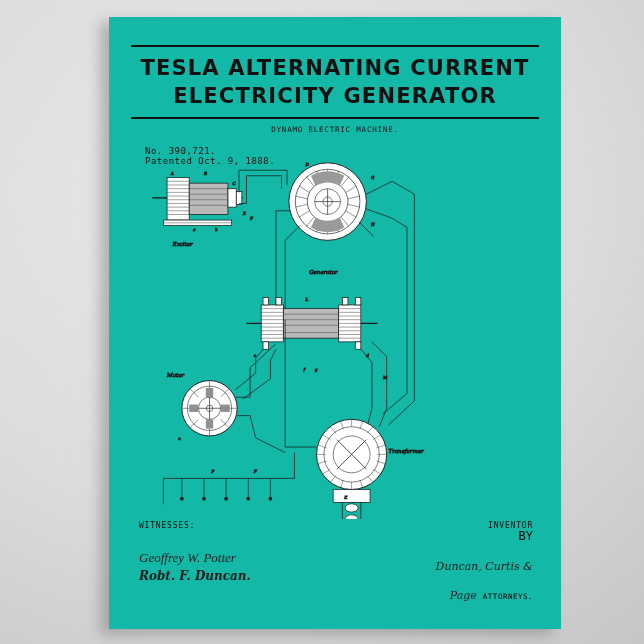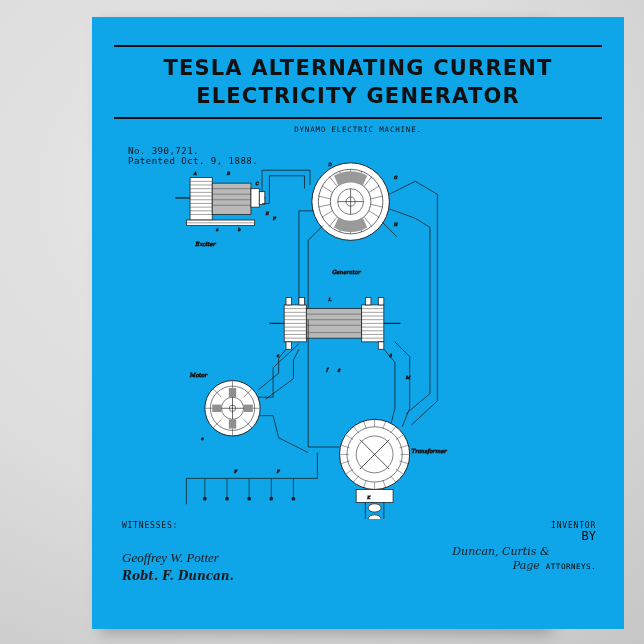--- a/index.html
+++ b/index.html
@@ -25,25 +25,25 @@
     left: 96px;
     top: 17px;
     width: 452px;
     height: 612px;
     background: rgba(0,0,0,0.22);
     filter: blur(7px);
     transform: translate(4px, 5px);
   }
   #poster {
     position: absolute;
-    left: 92px;
+    left: 109px;
     top: 17px;
-    width: 532px;
+    width: 452px;
     height: 612px;
-    background: #0ea5e9;
+    background: #14b8a6;
     overflow: hidden;
   }
   .sheet {
     position: absolute;
     left: 22px;
     top: 16px;
     right: 22px;
     bottom: 14px;
   }
 
@@ -148,21 +148,21 @@
   }
   .sig {
     font-family: "DejaVu Serif", serif;
     font-style: italic;
     color: #1a1a1a;
   }
   .sig1 { font-size: 13px; margin-top: 20px; font-family: Liberation Serif, serif; }
   .sig2 { font-size: 12px; margin-top: 3px; font-weight: 700; }
   .sig-inv { font-size: 13px; margin-top: 6px; }
   .by { font-family: Liberation Mono, monospace; font-size: 12px; }
-  .sig-att { font-size: 11px; margin-top: 1px; text-align: center; }
+  .sig-att { font-size: 11px; margin-top: 16px; }
   .att-word { font-family: "DejaVu Sans Mono", monospace; font-size: 7.5px; letter-spacing: .5px; text-align: right; }
   .att-line { display: flex; justify-content: flex-end; align-items: baseline; gap: 6px; }
 </style>
 </head>
 <body>
 
 <div id="backdrop"></div>
 <div id="poster-shadow"></div>
 
 <div id="poster">

